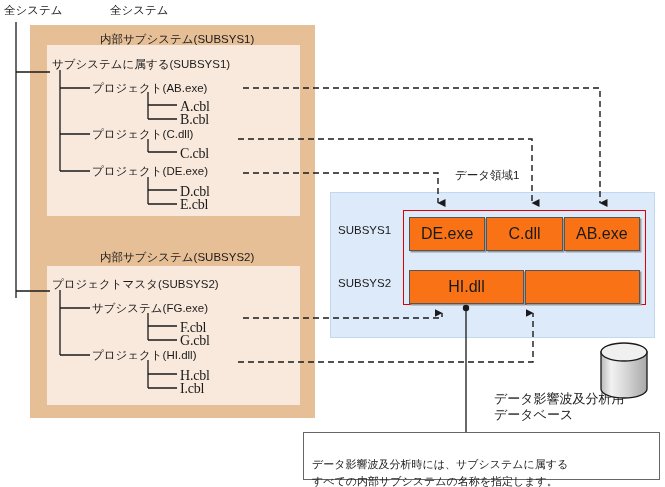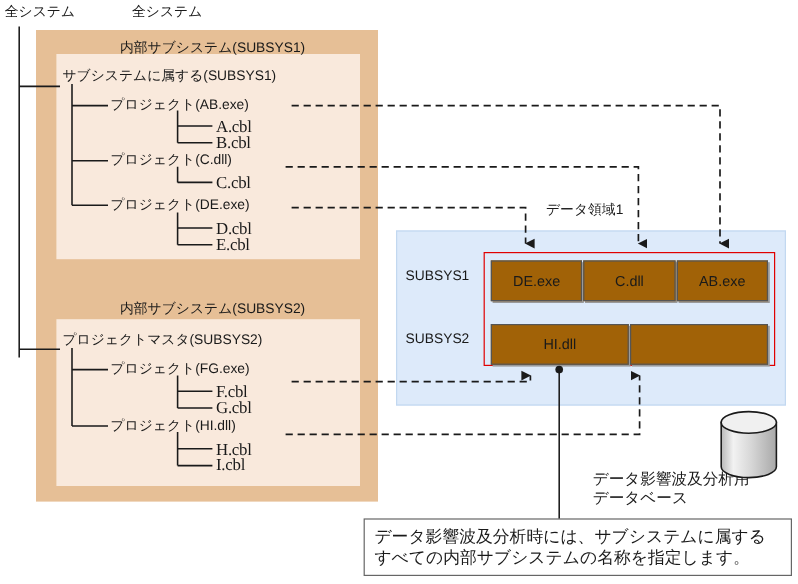--- a/index.html
+++ b/index.html
@@ -17,30 +17,30 @@
   #inner1{left:47px;top:45px;width:253px;height:171px;}
   #inner2{left:47px;top:266px;width:253px;height:139px;}
 
   .panel-title{font-size:11.5px;white-space:nowrap;}
 
   
   #data-region{left:330px;top:192px;width:325px;height:146px;background:#ddeafa;border:1px solid #c2d8f0;box-sizing:border-box;}
   
   #red-frame{left:403px;top:210px;width:243px;height:95px;border:1.5px solid #e00000;box-sizing:border-box;}
   .cell-row{position:absolute;left:409px;height:34px;width:231px;display:flex;}
-  .cell{flex:1;border:1.5px solid #555;box-sizing:border-box;background:#a16207;
-        display:flex;align-items:center;justify-content:center;font-size:12px;
+  .cell{flex:1;border:1.5px solid #555;box-sizing:border-box;background:#f97316;
+        display:flex;align-items:center;justify-content:center;font-size:16px;
         box-shadow:1.5px 1.5px 0 #9a9a9a;margin-right:1px;}
   .cell:last-child{margin-right:0;}
 
   .rowlabel{font-size:11.5px;white-space:nowrap;}
 
   
   #note-box{left:303px;top:432px;width:357px;height:48px;border:1px solid #666;background:#fff;box-sizing:border-box;
-            padding:6px 8px;font-size:14px;line-height:17px;}
+            padding:23px 8px;font-size:11px;line-height:17px;}
 
   svg{position:absolute;left:0;top:0;width:665px;height:487px;pointer-events:none;}
 </style>
 </head>
 <body>
 
 <div class="abs txt" style="left:4px;top:3px;"><span>全システム</span></div>
 <div class="abs txt" style="left:110px;top:3px;"><span>全システム</span></div>
 
 <div class="abs" id="subsystem-box"></div>
@@ -57,21 +57,21 @@
 <div class="abs mono" style="left:180px;top:146px;"><span>C.cbl</span></div>
 
 <div class="abs txt" style="left:92px;top:164px;"><span>プロジェクト(DE.exe)</span></div>
 <div class="abs mono" style="left:180px;top:184px;"><span>D.cbl</span></div>
 <div class="abs mono" style="left:180px;top:197px;"><span>E.cbl</span></div>
 
 <div class="abs inner-panel" id="inner2"></div>
 <div class="abs panel-title" style="left:100px;top:250px;"><span>内部サブシステム(SUBSYS2)</span></div>
 <div class="abs txt" style="left:52px;top:277px;"><span>プロジェクトマスタ(SUBSYS2)</span></div>
 
-<div class="abs txt" style="left:92px;top:301px;"><span>プロジェクト(FG.exe)</span></div>
+<div class="abs txt" style="left:92px;top:301px;"><span>サブシステム(FG.exe)</span></div>
 <div class="abs mono" style="left:180px;top:320px;"><span>F.cbl</span></div>
 <div class="abs mono" style="left:180px;top:333px;"><span>G.cbl</span></div>
 
 <div class="abs txt" style="left:92px;top:348px;"><span>プロジェクト(HI.dll)</span></div>
 <div class="abs mono" style="left:180px;top:368px;"><span>H.cbl</span></div>
 <div class="abs mono" style="left:180px;top:381px;"><span>I.cbl</span></div>
 
 <div class="abs" id="data-region"></div>
 <div class="abs txt" style="left:455px;top:168px;"><span>データ領域1</span></div>
 

